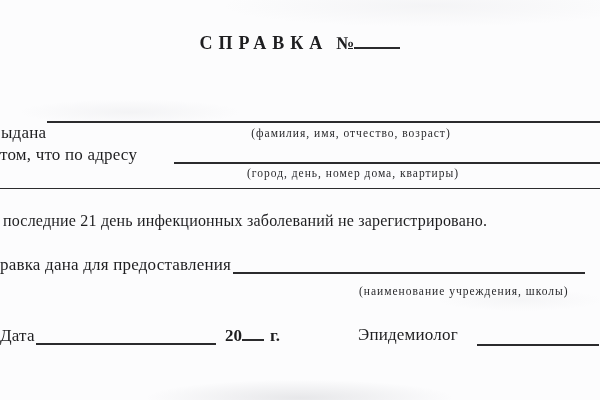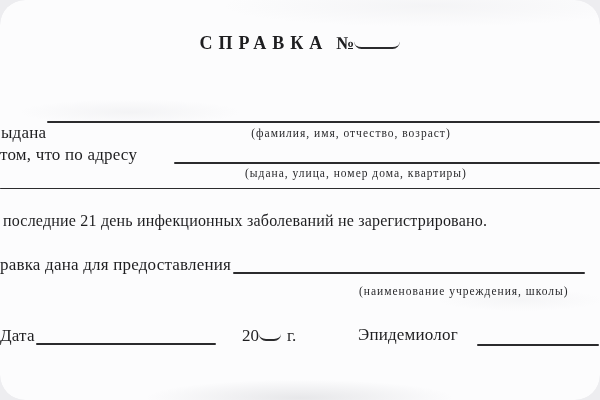--- a/index.html
+++ b/index.html
@@ -1,15 +1,15 @@
 <!DOCTYPE html>
 <html><head>
 <meta charset="utf-8">
 <style>
-  * { margin:0; padding:0; box-sizing:border-box;border-radius:25px; }
+  * { margin:0; padding:0; box-sizing:border-box; }
   html,body { width:600px; height:400px; }
   body { font-family:"Liberation Serif", serif; background:#ededf0; }
 
   .page {
     position:relative; width:600px; height:400px; overflow:hidden;
     color:var(--ink,#1e1e20);
     background:
       radial-gradient(ellipse 220px 26px at 300px 398px, rgba(120,122,132,0.16), transparent 70%),
       radial-gradient(ellipse 160px 18px at 130px 112px, rgba(140,142,152,0.08), transparent 70%),
       radial-gradient(ellipse 300px 30px at 430px 6px,  rgba(140,142,152,0.07), transparent 70%),
@@ -41,21 +41,21 @@
   .f-extra-line { top:188px; left:0; right:0; border-bottom-width:1.5px; }
 
   .f-statement { top:212px; left:3px; font-size:16px; letter-spacing:0.2px; white-space:nowrap; }
 
   .f-purpose-label   { top:255px; left:0; }
   .f-purpose-line    { top:272px; left:233px; width:352px; }
   .f-purpose-caption { top:285px; left:340px; width:200px;padding-left:19px; }
 
   .f-date-label { top:326px; left:0; }
   .f-date-line  { top:343px; left:36px; width:180px; }
-  .f-year       { top:326px; left:242px; font-size:17px; white-space:nowrap; }
+  .f-year       { top:326px; left:225px; font-size:17px; white-space:nowrap;font-weight:bold; }
   .year-blank   { display:inline-block; width:22px; height:14px; border-bottom:2px solid var(--line,#2b2b2d); }
   .year-suffix  { margin-left:6px; }
   .f-epid-label { top:325px; left:358px;text-align:right; }
   .f-epid-line  { top:344px; left:477px; right:1px; }
 </style>
 </head>
 <body>
 
 <div class="page" style="--ink: #1e1e20; --line: #2b2b2d; --paper: #fcfcfd;">
 
@@ -63,21 +63,21 @@
     <span class="title-word">СПРАВКА</span><span class="title-no">№</span><span class="num-blank"></span>
   </div>
 
 
   <div class="abs label f-issued-label">ыдана</div>
   <div class="abs fill-line f-issued-line"></div>
   <div class="abs caption f-issued-caption">(фамилия, имя, отчество, возраст)</div>
 
   <div class="abs label f-address-label">том, что по адресу</div>
   <div class="abs fill-line f-address-line"></div>
-  <div class="abs caption f-address-caption">(ыдана, улица, номер дома, квартиры)</div>
+  <div class="abs caption f-address-caption">(город, день, номер дома, квартиры)</div>
 
   <div class="abs fill-line f-extra-line"></div>
 
   <div class="abs f-statement">последние 21 день инфекционных заболеваний не зарегистрировано.</div>
 
   <div class="abs label f-purpose-label">равка дана для предоставления</div>
   <div class="abs fill-line f-purpose-line"></div>
   <div class="abs caption f-purpose-caption">(наименование учреждения, школы)</div>
 
   <div class="abs label f-date-label">Дата</div>

